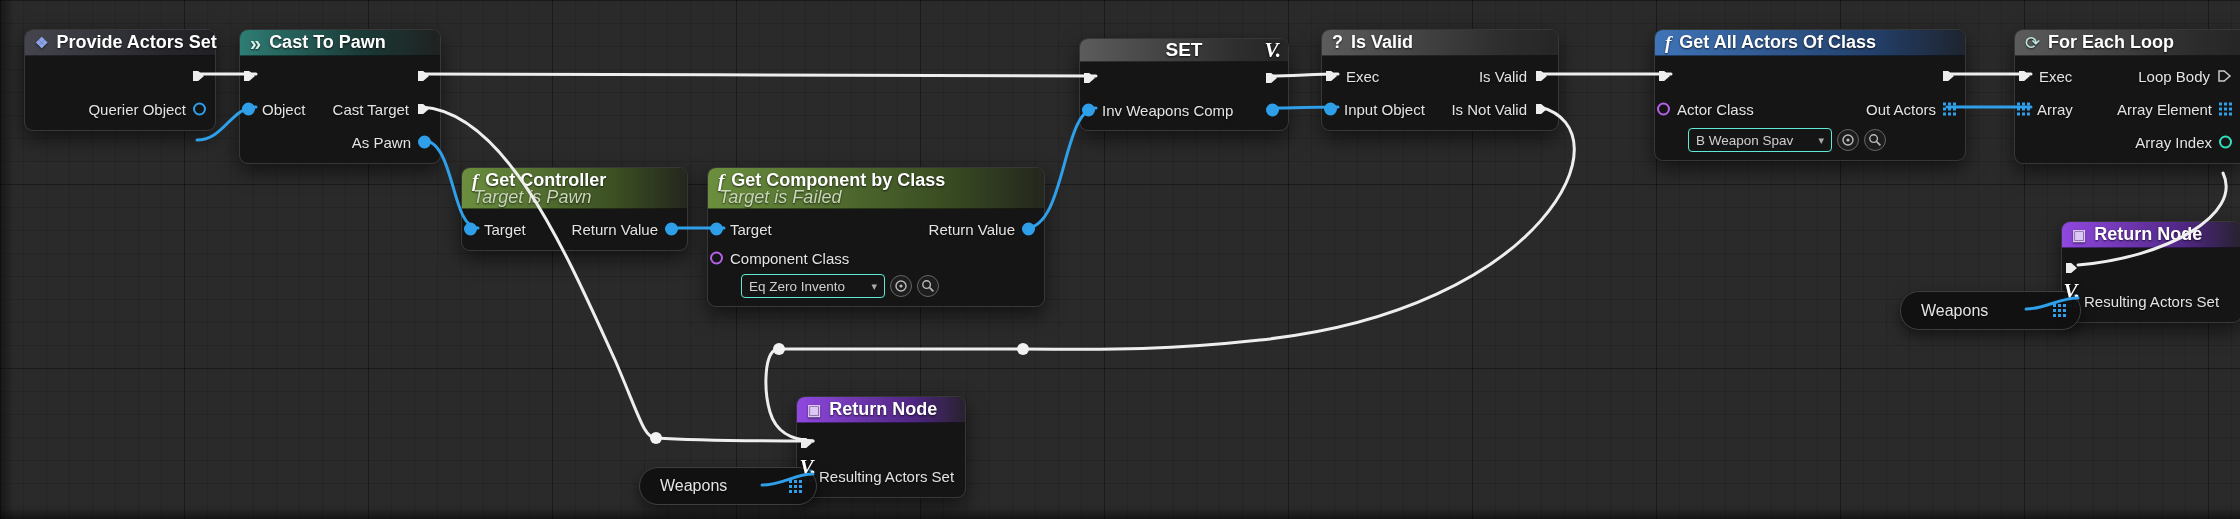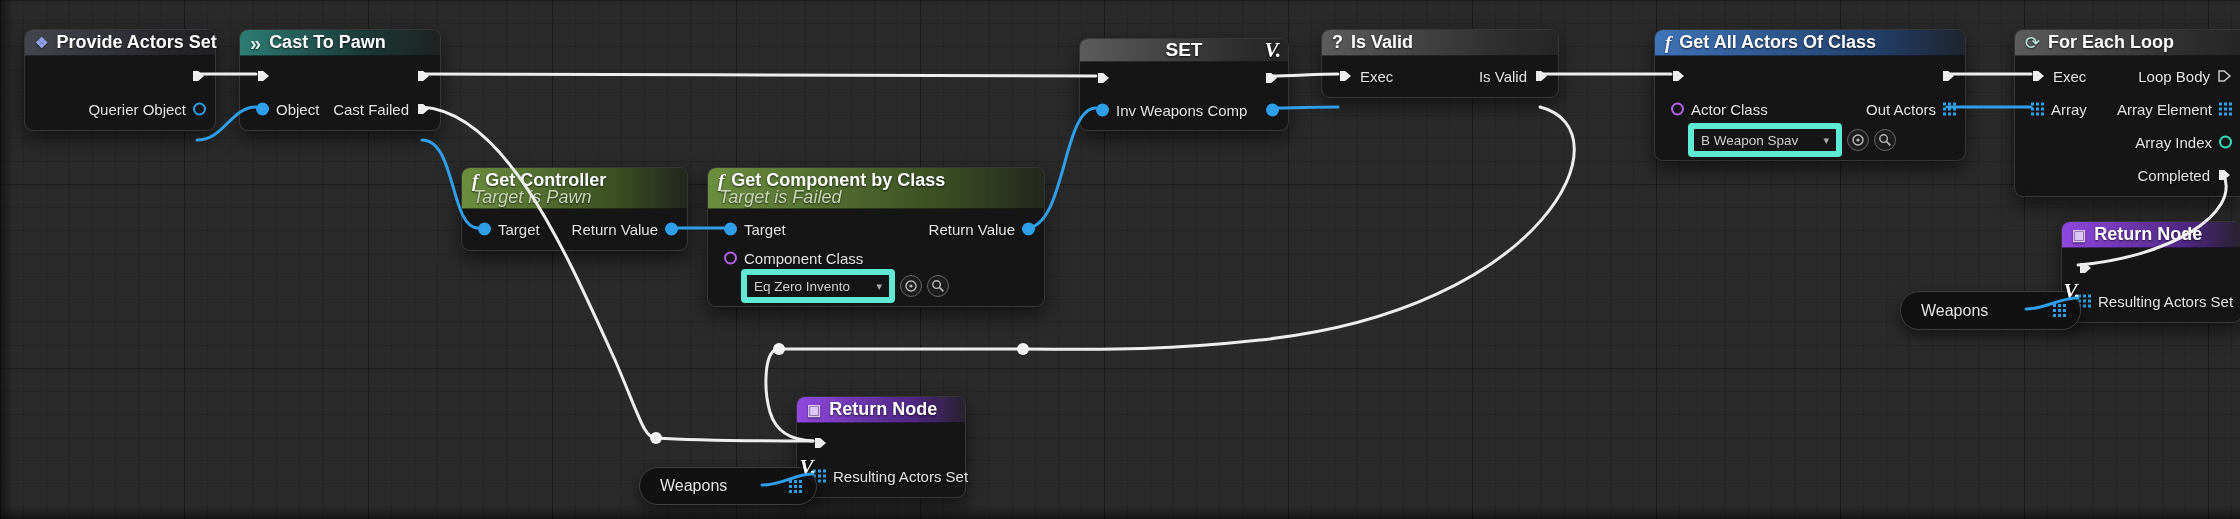--- a/index.html
+++ b/index.html
@@ -29,21 +29,21 @@
   .sub{font-style:italic;font-weight:normal;font-size:18px;color:#c9d6b9;line-height:15px;margin-left:1px;}
   .hdr-event{background:linear-gradient(90deg,#45454f,#26262b 75%,rgba(35,35,40,0.9));}
   .hdr-cast{background:linear-gradient(90deg,#2e7d74,#1b3b38 60%,rgba(32,36,35,0.9));}
   .hdr-green{background:linear-gradient(90deg,#6b8f3e,#3a4d22 70%,rgba(38,41,31,0.9));}
   .hdr-gray{background:linear-gradient(90deg,#5c5c5c,#2e2e2e 75%,rgba(40,40,40,0.9));}
   .hdr-blue{background:linear-gradient(90deg,#3f74b8,#23406b 70%,rgba(32,38,50,0.9));}
   .hdr-purple{background:linear-gradient(90deg,#9048e0,#4e2680 70%,rgba(42,36,50,0.9));}
   .hdr-set{height:22px;justify-content:center;font-size:19px;}
   .body{padding:3px 0 5px;position:relative;}
   .row{position:relative;height:33px;}
-  .pl{position:absolute;left:16px;top:50%;transform:translateY(-50%);display:flex;align-items:center;gap:7px;}
+  .pl{position:absolute;left:2px;top:50%;transform:translateY(-50%);display:flex;align-items:center;gap:7px;}
   .pr{position:absolute;right:9px;top:50%;transform:translateY(-50%);display:flex;align-items:center;gap:7px;}
   .plabel{font-size:15px;color:#e3e3e3;text-shadow:0 1px 2px rgba(0,0,0,0.7);white-space:nowrap;}
   .pexec{display:block;}
   .pe-f{fill:#ededed;}
   .pe-h{fill:none;stroke:#c9c9c9;stroke-width:1.5;}
   .pdot{width:9px;height:9px;border-radius:50%;border:2.5px solid currentColor;display:inline-block;box-sizing:content-box;}
   .pdot.filled{background:currentColor;}
   .obj{color:#2e9fe8;} .cls{color:#b561e8;} .int{color:#35debc;}
   .pgrid{position:relative;width:13px;height:13px;display:inline-block;color:#2e9fe8;}
   .pgrid::before{content:"";position:absolute;left:0;top:0;width:3px;height:3px;background:currentColor;
@@ -56,21 +56,21 @@
   .casticon{font-size:20px;color:#d8efe8;line-height:16px;}
   .vmark{position:absolute;font-family:"Liberation Serif",serif;font-style:italic;font-weight:bold;
     font-size:21px;color:#fff;text-shadow:0 1px 3px rgba(0,0,0,0.8);z-index:4;}
   .vm-set{top:-1px;right:7px;}
   .vm-pill{top:-13px;right:0px;}
   .pill{position:absolute;z-index:2;height:37px;background:rgba(16,16,16,0.95);border:1px solid #3e3e3e;
     border-radius:19px;box-shadow:0 6px 14px rgba(0,0,0,0.5);display:flex;align-items:center;
     justify-content:space-between;padding:0 14px 0 20px;color:#e8e8e8;font-size:16px;}
   .dd-row{display:flex;align-items:center;gap:5px;margin:2px 0 2px 33px;height:26px;}
   .dropdown{display:flex;align-items:center;justify-content:space-between;gap:0;min-width:128px;height:22px;
-    background:#151515;border:6px solid #5eead4;border-radius:4px;padding:0 7px;font-size:13.5px;color:#cfcfcf;white-space:nowrap;}
+    background:#151515;border:1px solid #5eead4;border-radius:4px;padding:0 7px;font-size:13.5px;color:#cfcfcf;white-space:nowrap;}
   .caret{font-size:11px;color:#aaa;}
   .tool-circ{width:20px;height:20px;border-radius:50%;border:1px solid #666;background:#1d1d1d;
     display:flex;align-items:center;justify-content:center;}
 </style>
 </head>
 <body>
 
 <div class="canvas">
 
   <div class="node" style="left:24px;top:29px;width:190px;">
@@ -112,24 +112,30 @@
               <path class="pe-f" d="M2 2.5h5.2l5.8 5-5.8 5H2z"></path>
             </svg>
           </span>
       </div>
       <div class="row">
         <span class="pl">
             <span class="pdot obj filled"></span>
             <span class="plabel">Object</span>
           </span>
         <span class="pr">
-            <span class="plabel">Cast Failed</span>
-            <svg class="pexec" width="15" height="15" viewBox="0 0 15 15">
-              <path class="pe-f" d="M2 2.5h5.2l5.8 5-5.8 5H2z"></path>
-            </svg>
+            <span class="plabel">Cast Target</span>
+            <svg class="pexec" width="15" height="15" viewBox="0 0 15 15">
+              <path class="pe-f" d="M2 2.5h5.2l5.8 5-5.8 5H2z"></path>
+            </svg>
+          </span>
+      </div>
+      <div class="row">
+        <span class="pr">
+            <span class="plabel">As Pawn</span>
+            <span class="pdot obj filled"></span>
           </span>
       </div>
     </div>
   </div>
 
   <div class="node" style="left:461px;top:167px;width:225px;">
     <div class="hdr hdr-green hdr2">
       <span class="trow">
           <span class="fnicon">f</span>
           <span>Get Controller</span>
@@ -239,20 +245,32 @@
             </svg>
             <span class="plabel">Exec</span>
           </span>
         <span class="pr">
             <span class="plabel">Is Valid</span>
             <svg class="pexec" width="15" height="15" viewBox="0 0 15 15">
               <path class="pe-f" d="M2 2.5h5.2l5.8 5-5.8 5H2z"></path>
             </svg>
           </span>
       </div>
+      <div class="row">
+        <span class="pl">
+            <span class="pdot obj filled"></span>
+            <span class="plabel">Input Object</span>
+          </span>
+        <span class="pr">
+            <span class="plabel">Is Not Valid</span>
+            <svg class="pexec" width="15" height="15" viewBox="0 0 15 15">
+              <path class="pe-f" d="M2 2.5h5.2l5.8 5-5.8 5H2z"></path>
+            </svg>
+          </span>
+      </div>
     </div>
   </div>
 
   <div class="node" style="left:1654px;top:29px;width:310px;">
     <div class="hdr hdr-blue">
       <span class="fnicon">f</span>
       <span>Get All Actors Of Class</span>
     </div>
     <div class="body">
       <div class="row">
@@ -325,28 +343,20 @@
           </span>
         <span class="pr">
             <span class="plabel">Array Element</span>
             <span class="pgrid"></span>
           </span>
       </div>
       <div class="row">
         <span class="pr">
             <span class="plabel">Array Index</span>
             <span class="pdot int"></span>
-          </span>
-      </div>
-      <div class="row">
-        <span class="pr">
-            <span class="plabel">Completed</span>
-            <svg class="pexec" width="15" height="15" viewBox="0 0 15 15">
-              <path class="pe-f" d="M2 2.5h5.2l5.8 5-5.8 5H2z"></path>
-            </svg>
           </span>
       </div>
     </div>
   </div>
 
   <div class="node" style="left:2061px;top:221px;width:179px;">
     <div class="hdr hdr-purple">
       <span class="reticon">▣</span>
       <span>Return Node</span>
     </div>

